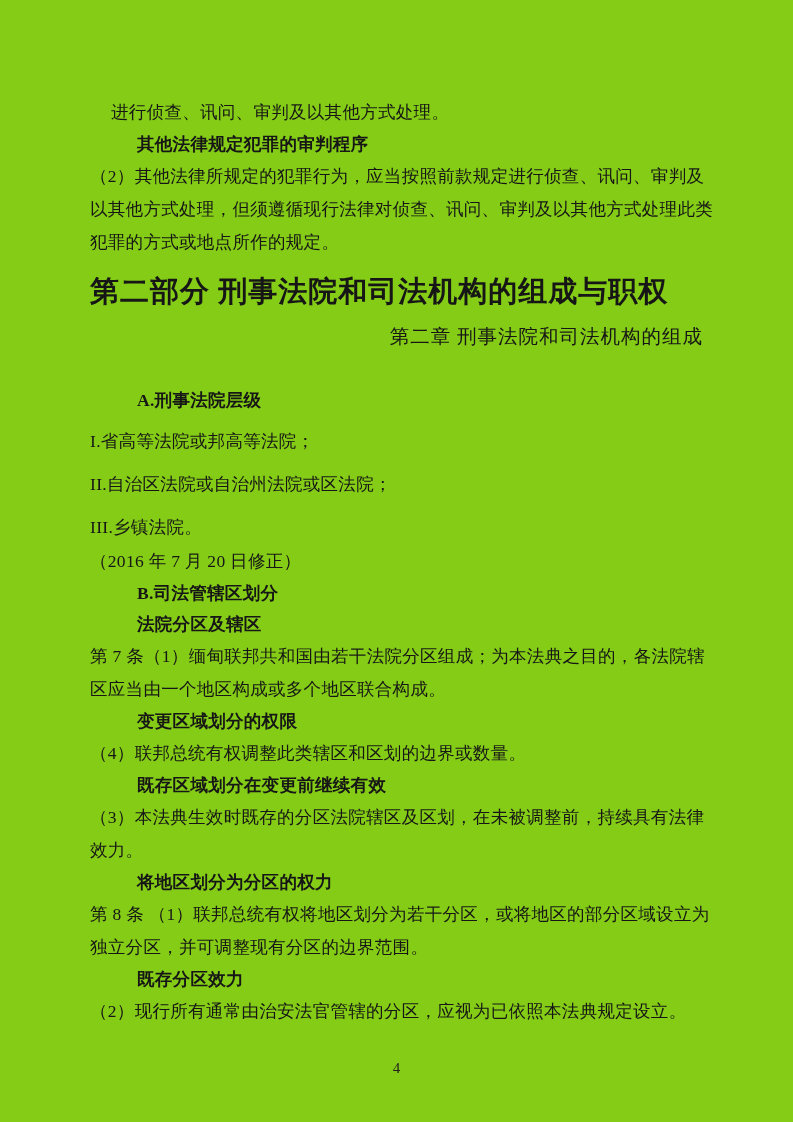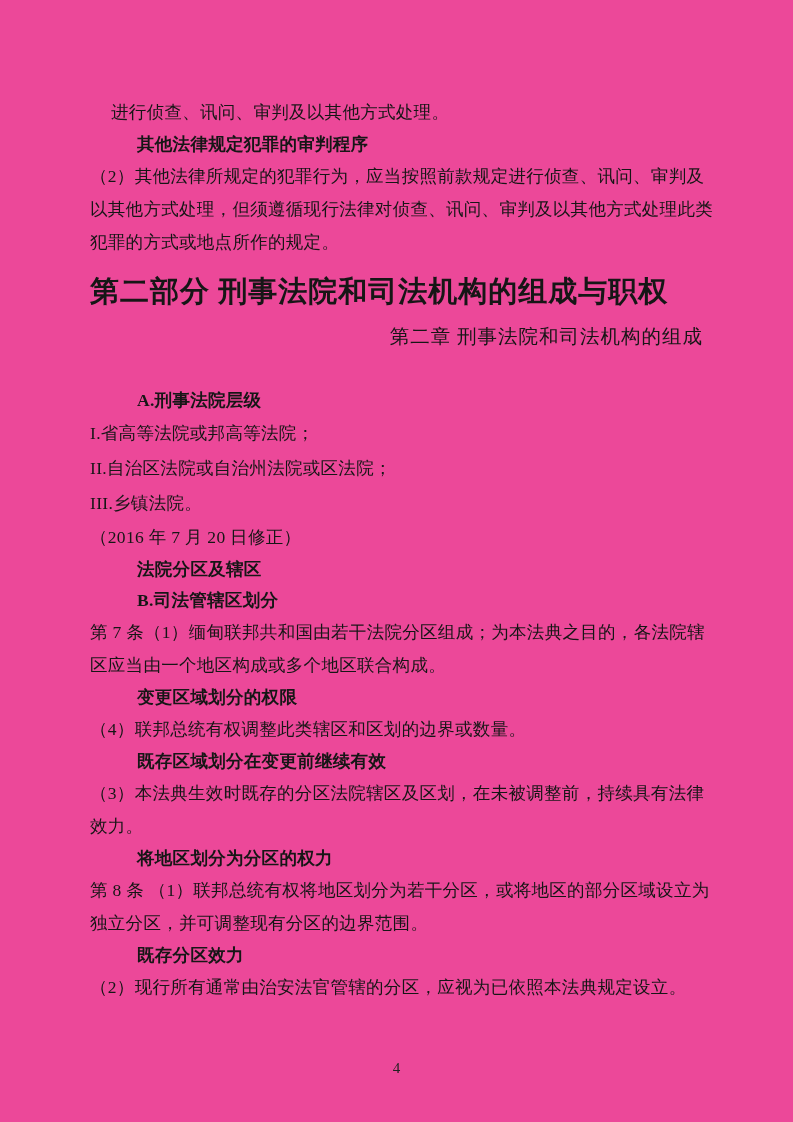--- a/index.html
+++ b/index.html
@@ -13,21 +13,21 @@
     overflow: hidden;
     font-family: "Liberation Serif", "DejaVu Serif", serif;
     color: #161616;
   }
   .page {
     box-sizing: border-box;
     width: 793px;
     height: 1122px;
     padding: 96px 90px 0 90px;
     position: relative;
-    background: #ec4899;
+    background: #84cc16;
   }
   .content {
     width: 613px;
   }
   .block { margin: 0; }
   .line {
     font-size: 17.5px;
     height: 33px;
     line-height: 33px;
     white-space: pre;
@@ -38,20 +38,21 @@
   }
   .subheading .line {
     font-weight: bold;
     height: 31px;
     line-height: 31px;
     padding-left: 47px;
   }
   .list-item .line {
     height: 35px;
     line-height: 35px;
+    margin-top: 8px;
   }
   .part-title {
     margin-top: 10px;
   }
   .part-title .line {
     font-size: 29px;
     font-weight: bold;
     height: 44px;
     line-height: 44px;
     text-align: left;
@@ -115,24 +116,24 @@
       <div class="block list-item">
         <div class="line">II.自治区法院或自治州法院或区法院；</div>
       </div>
       <div class="block list-item">
         <div class="line">III.乡镇法院。</div>
       </div>
       <div class="block body">
         <div class="line">（2016 年 7 月 20 日修正）</div>
       </div>
       <div class="block subheading">
-        <div class="line">法院分区及辖区</div>
+        <div class="line">B.司法管辖区划分</div>
       </div>
       <div class="block subheading">
-        <div class="line">B.司法管辖区划分</div>
+        <div class="line">法院分区及辖区</div>
       </div>
       <div class="block body">
         <div class="line">第 7 条（1）缅甸联邦共和国由若干法院分区组成；为本法典之目的，各法院辖</div>
         <div class="line">区应当由一个地区构成或多个地区联合构成。</div>
       </div>
       <div class="block subheading">
         <div class="line">变更区域划分的权限</div>
       </div>
       <div class="block body">
         <div class="line">（4）联邦总统有权调整此类辖区和区划的边界或数量。</div>

